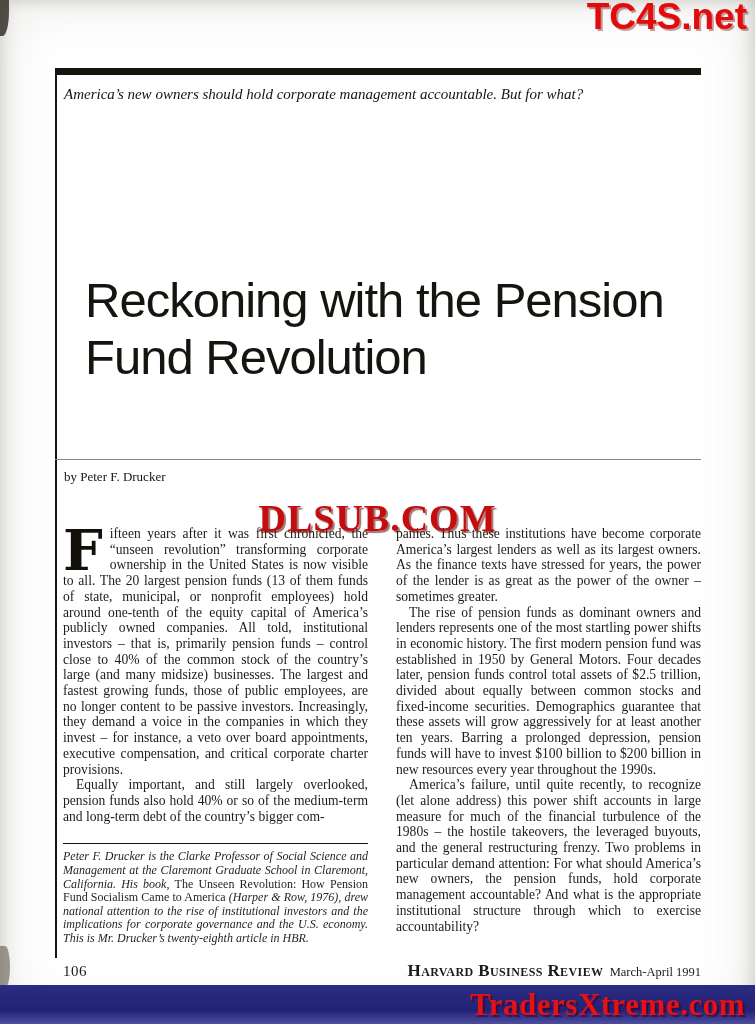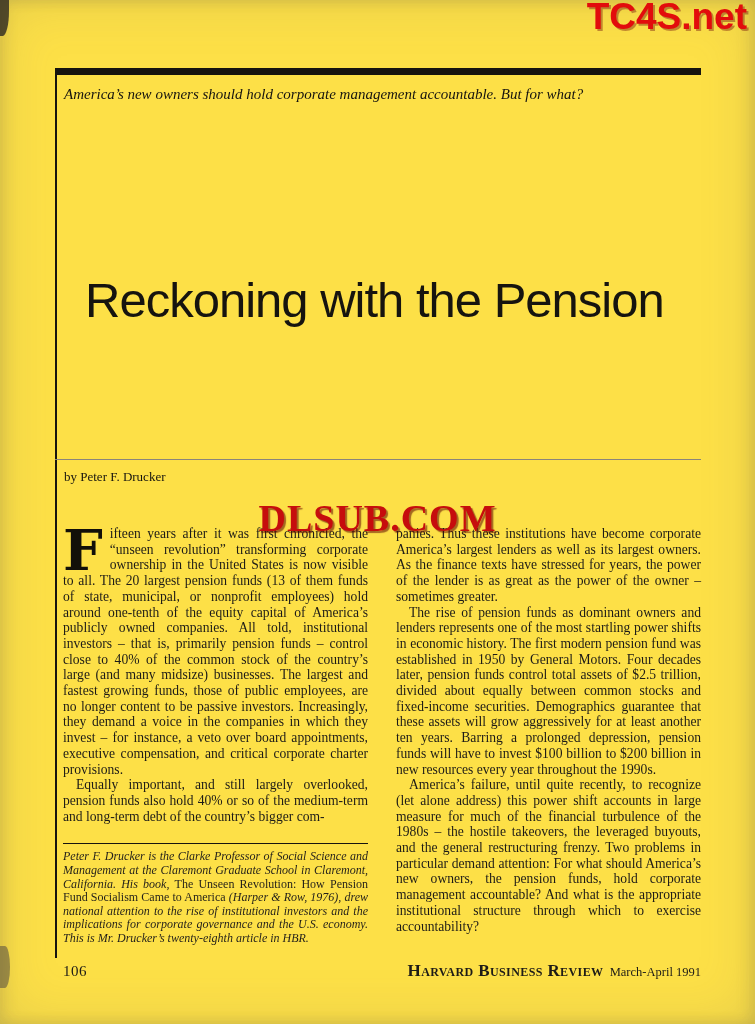--- a/index.html
+++ b/index.html
@@ -1,20 +1,20 @@
 <!DOCTYPE html>
 <html><head>
 <meta charset="utf-8">
 <style>
   html,body { margin:0; padding:0; background:#d8d6d2; }
   .page {
     position:relative;
     width:755px; height:1024px;
     margin:0 auto;
-    background:#fde047;
+    background:#ffffff;
     overflow:hidden;
     box-shadow: inset 0 0 55px rgba(110,105,90,.18), inset -6px 0 14px rgba(90,85,75,.15), inset 6px 0 14px rgba(90,85,75,.12);
     font-family:"Liberation Serif", serif;
     color:#1d1b17;
   }
 
   
   .wm-top {
     position:absolute; top:-4px; right:8px;
     font-family:"Liberation Sans", sans-serif;
@@ -112,20 +112,21 @@
 
   <div class="wm-top">TC4S.net</div>
 
   <div class="top-rule"></div>
   <div class="left-rule"></div>
 
   <div class="deck">America’s new owners should hold corporate management accountable. But for what?</div>
 
   <h1 class="title">
     <span class="tl">Reckoning with the Pension</span>
+    <span class="tl">Fund Revolution</span>
   </h1>
 
   <div class="byline-rule"></div>
   <div class="byline">by Peter F. Drucker</div>
 
   <div class="wm-mid">DLSUB.COM</div>
 
   <div class="columns">
     <div class="col">
       <p class="para"><span class="dropcap">F</span><span>ifteen years after it was first chronicled, the “unseen revolution” transforming corporate ownership in the United States is now visible to all. The 20 largest pension funds (13 of them funds of state, municipal, or nonprofit employees) hold around one-tenth of the equity capital of America’s publicly owned companies. All told, institutional investors – that is, primarily pension funds – control close to 40% of the common stock of the country’s large (and many midsize) businesses. The largest and fastest growing funds, those of public employees, are no longer content to be passive investors. Increasingly, they demand a voice in the companies in which they invest – for instance, a veto over board appointments, executive compensation, and critical corporate charter provisions.</span></p>
@@ -139,14 +140,17 @@
       <p class="para indent">The rise of pension funds as dominant owners and lenders represents one of the most startling power shifts in economic history. The first modern pension fund was established in 1950 by General Motors. Four decades later, pension funds control total assets of $2.5 trillion, divided about equally between common stocks and fixed-income securities. Demographics guarantee that these assets will grow aggressively for at least another ten years. Barring a prolonged depression, pension funds will have to invest $100 billion to $200 billion in new resources every year throughout the 1990s.</p>
       <p class="para indent">America’s failure, until quite recently, to recognize (let alone address) this power shift accounts in large measure for much of the financial turbulence of the 1980s – the hostile takeovers, the leveraged buyouts, and the general restructuring frenzy. Two problems in particular demand attention: For what should America’s new owners, the pension funds, hold corporate management accountable? And what is the appropriate institutional structure through which to exercise accountability?</p>
     </div>
   </div>
 
   <div class="footer">
     <span class="pageno">106</span>
     <span class="journal"><span class="jname">Harvard Business Review</span>&nbsp;&nbsp;<span class="jissue">March-April 1991</span></span>
   </div>
 
+  <div class="bottom-bar">
+    <span class="wm-bottom">TradersXtreme.com</span>
+  </div>
 
 </div>
 
 </body></html>

